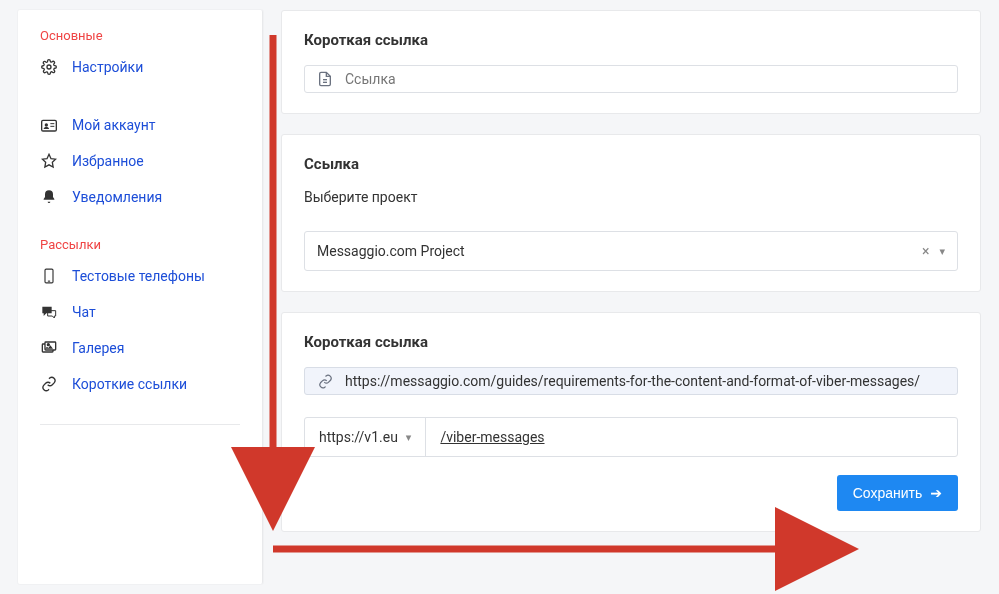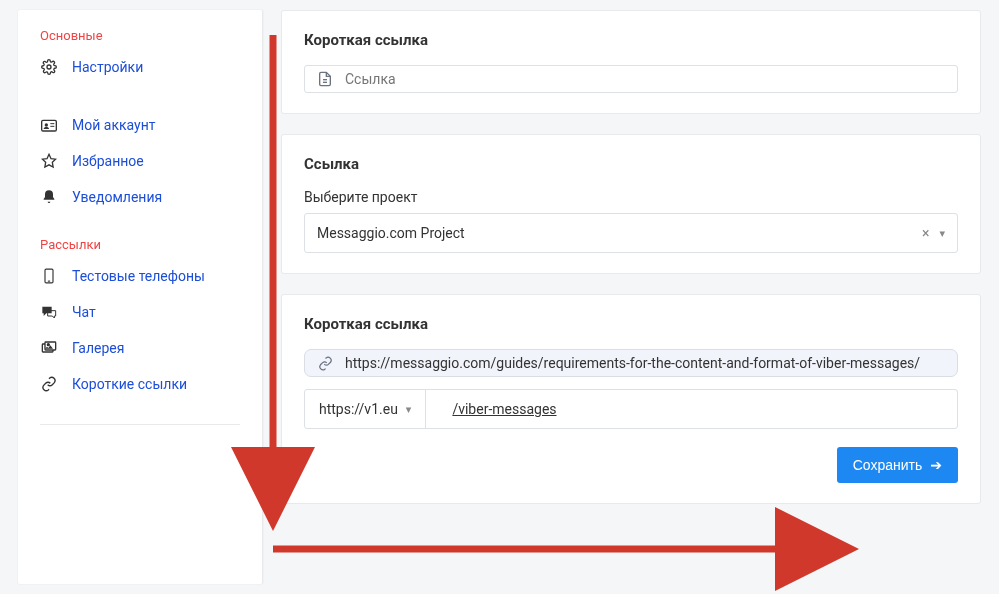--- a/index.html
+++ b/index.html
@@ -68,21 +68,21 @@
     }
     .card-title {
       font-size: 15px;
       color: #333;
       margin-bottom: 16px;
       font-weight: 700;
     }
     .field-label {
       font-size: 14px;
       color: #333;
-      margin-bottom: 8px;
+      margin-bottom: 26px;
       font-weight: 400;
     }
     .input-row {
       display: flex;
       align-items: center;
       border: 1px solid #dde0e5;
       border-radius: 3px;
       padding: 0;
       height: 28px;
       background: #fff;
@@ -123,21 +123,21 @@
       color: #333;
     }
     .select-actions {
       display: flex;
       align-items: center;
       gap: 10px;
       color: #6b7280;
     }
     .split-row {
       display: flex;
-      gap: 12px;
+      gap: 0;
       border: 1px solid #dde0e5;
       border-radius: 3px;
       height: 40px;
       background: #fff;
     }
     .split-left {
       display: flex;
       align-items: center;
       padding: 0 14px;
       border-right: 1px solid #dde0e5;
@@ -310,21 +310,21 @@
         <span class="select-value">Messaggio.com Project</span>
         <span class="select-actions">
           <span class="clr-x">×</span>
           <span class="chev">▾</span>
         </span>
       </div>
     </div>
 
     <div class="card">
       <div class="card-title">Короткая ссылка</div>
-      <div class="input-row readonly" style="margin-bottom:12px;border-radius:7px;">
+      <div class="input-row readonly" style="margin-bottom:22px;">
         <span class="input-prefix-icon">
           <svg width="15" height="15" viewBox="0 0 24 24" fill="none" stroke="currentColor" stroke-width="2">
               <path d="M10 13a5 5 0 0 0 7 0l3-3a5 5 0 0 0-7-7l-1 1"></path>
               <path d="M14 11a5 5 0 0 0-7 0l-3 3a5 5 0 0 0 7 7l1-1"></path>
             </svg>
         </span>
         <span class="input-text" style="line-height:40px;">https://messaggio.com/guides/requirements-for-the-content-and-format-of-viber-messages/</span>
       </div>
       <div class="split-row">
         <div class="split-left">

